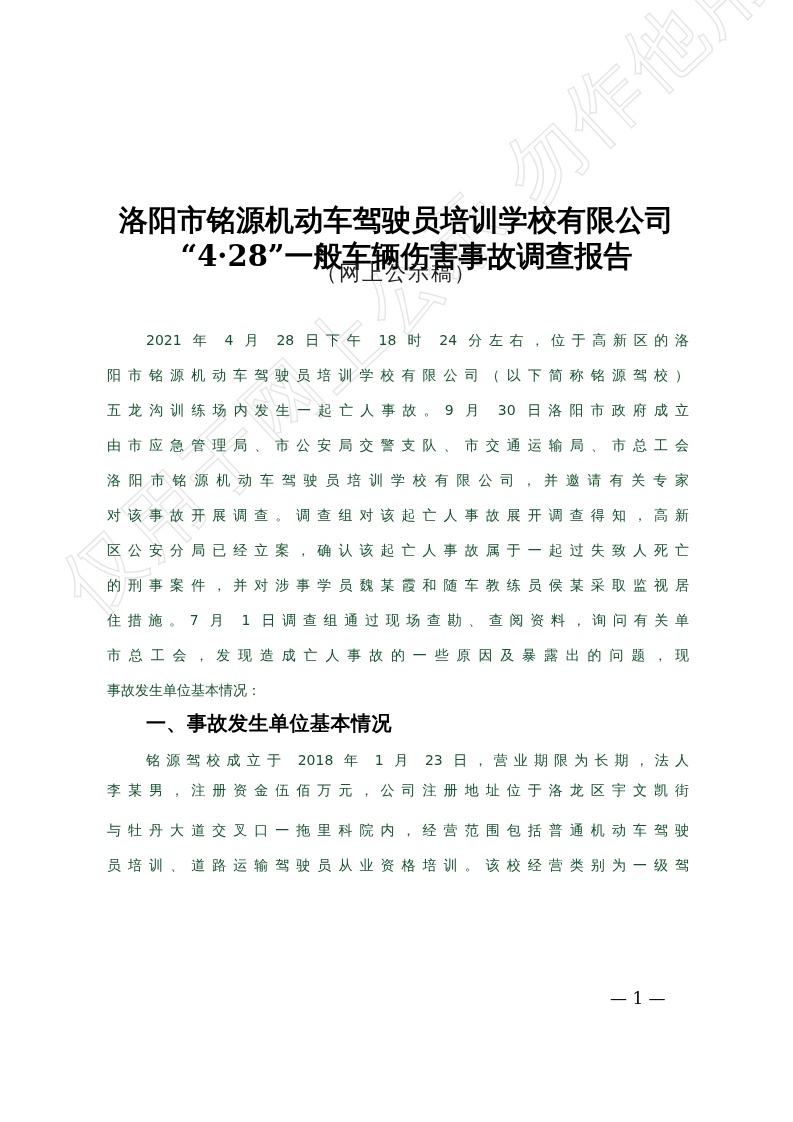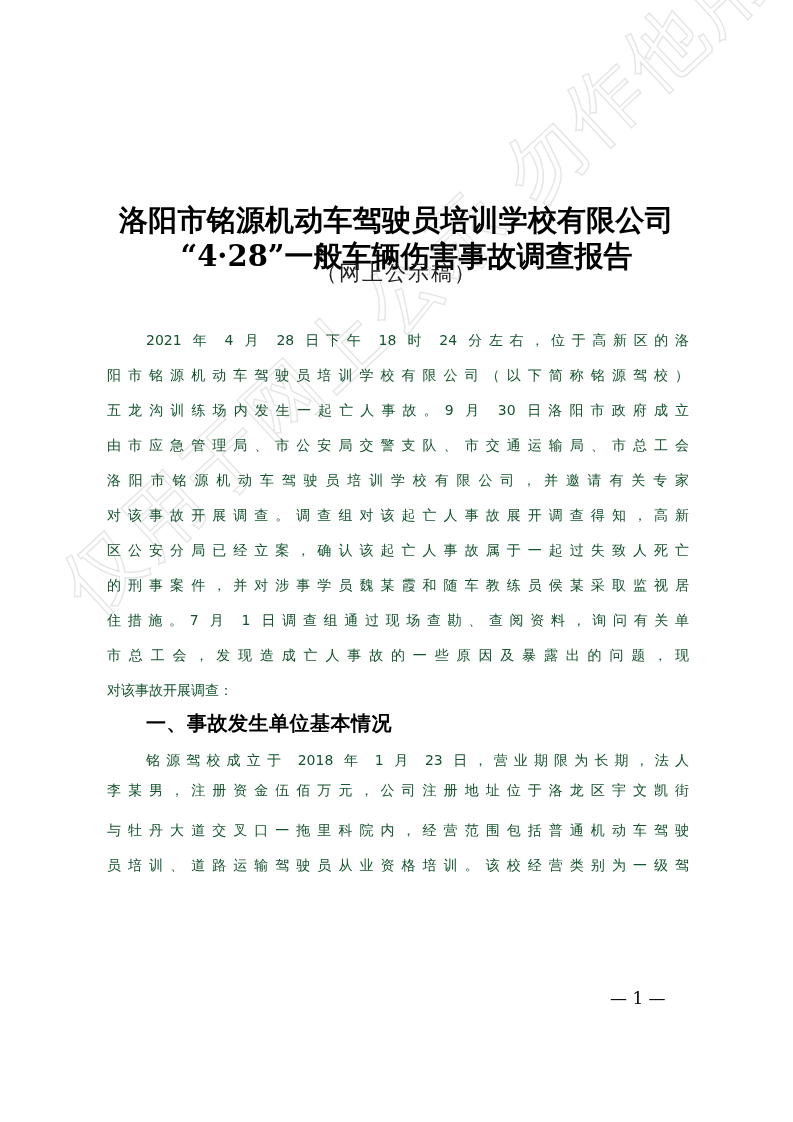--- a/index.html
+++ b/index.html
@@ -31,21 +31,21 @@
     <div class="body-line indent" style="top:328px">2021 年 4 月 28 日下午 18 时 24 分左右，位于高新区的洛</div>
     <div class="body-line" style="top:363px">阳市铭源机动车驾驶员培训学校有限公司（以下简称铭源驾校）</div>
     <div class="body-line" style="top:398px">五龙沟训练场内发生一起亡人事故。9 月 30 日洛阳市政府成立</div>
     <div class="body-line" style="top:433px">由市应急管理局、市公安局交警支队、市交通运输局、市总工会</div>
     <div class="body-line" style="top:468px">洛阳市铭源机动车驾驶员培训学校有限公司，并邀请有关专家</div>
     <div class="body-line" style="top:503px">对该事故开展调查。调查组对该起亡人事故展开调查得知，高新</div>
     <div class="body-line" style="top:538px">区公安分局已经立案，确认该起亡人事故属于一起过失致人死亡</div>
     <div class="body-line" style="top:573px">的刑事案件，并对涉事学员魏某霞和随车教练员侯某采取监视居</div>
     <div class="body-line" style="top:608px">住措施。7 月 1 日调查组通过现场查勘、查阅资料，询问有关单</div>
     <div class="body-line" style="top:643px">市总工会，发现造成亡人事故的一些原因及暴露出的问题，现</div>
-    <div class="body-line last" style="top:678px">对该事故开展调查：</div>
+    <div class="body-line last" style="top:678px">事故发生单位基本情况：</div>
   </div>
 
   <div class="heading" style="top:710px">一、事故发生单位基本情况</div>
 
   <div>
     <div class="body-line indent" style="top:748px">铭源驾校成立于 2018 年 1 月 23 日，营业期限为长期，法人</div>
     <div class="body-line" style="top:778px">李某男，注册资金伍佰万元，公司注册地址位于洛龙区宇文凯街</div>
     <div class="body-line" style="top:818px">与牡丹大道交叉口一拖里科院内，经营范围包括普通机动车驾驶</div>
     <div class="body-line" style="top:853px">员培训、道路运输驾驶员从业资格培训。该校经营类别为一级驾</div>
   </div>

